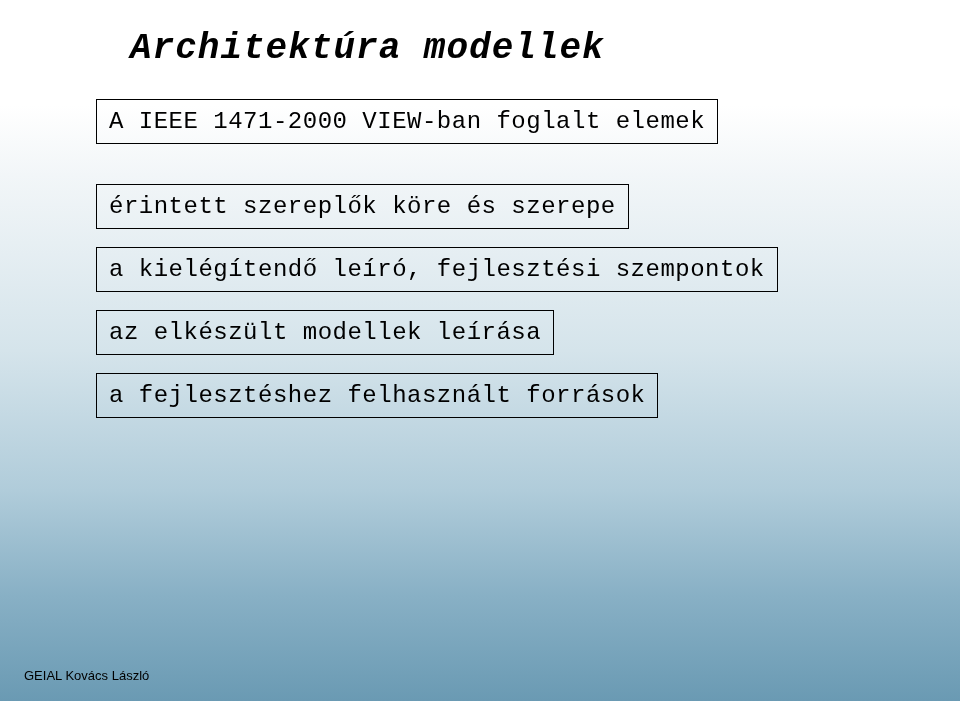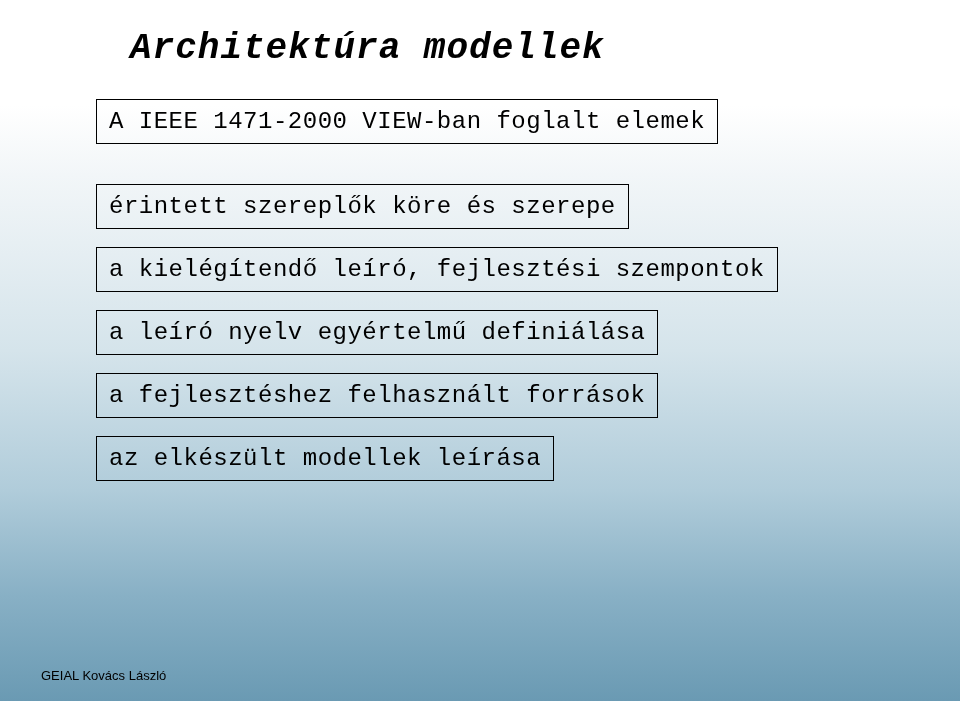--- a/index.html
+++ b/index.html
@@ -62,36 +62,35 @@
 
     .items {
       display: flex;
       flex-direction: column;
       align-items: flex-start;
     }
 
     .footer {
       position: absolute;
       bottom: 26px;
-      left: 41px;
+      left: 24px;
       font-family: Arial, Helvetica, sans-serif;
       font-size: 13px;
       color: #000;
     }
   </style>
 </head>
 <body>
 
 <div class="slide">
   <h1 class="title">Architektúra modellek</h1>
 
   <div class="items">
     <div class="box subtitle-box">A IEEE 1471-2000 VIEW-ban foglalt elemek</div>
 
     <div class="box item-box">érintett szereplők köre és szerepe</div>
     <div class="box item-box">a kielégítendő leíró, fejlesztési szempontok</div>
-    <div class="box item-box">a leíró nyelv egyértelmű definiálása</div>
+    <div class="box item-box">az elkészült modellek leírása</div>
     <div class="box item-box">a fejlesztéshez felhasznált források</div>
-    <div class="box item-box">az elkészült modellek leírása</div>
   </div>
 
   <div class="footer">GEIAL Kovács László</div>
 </div>
 
 </body></html>

